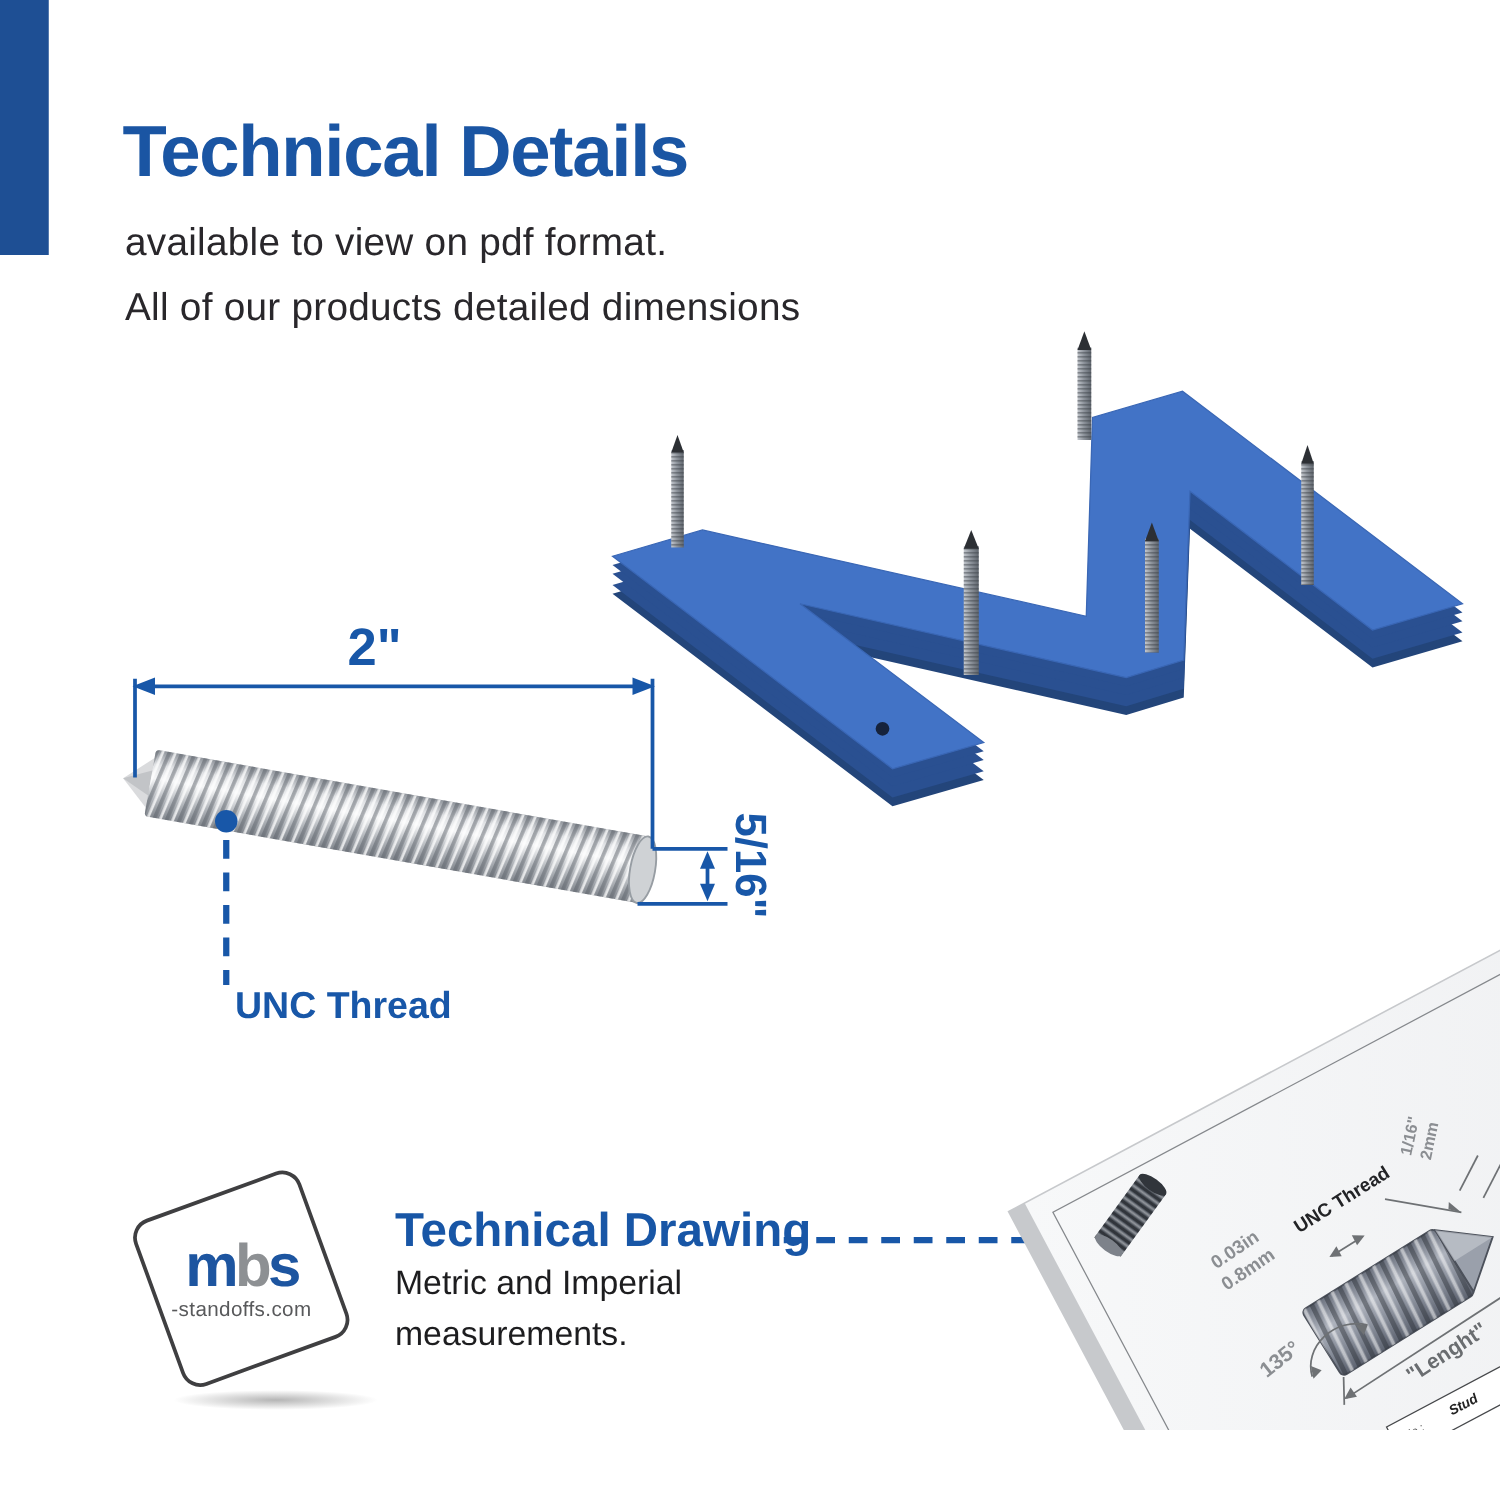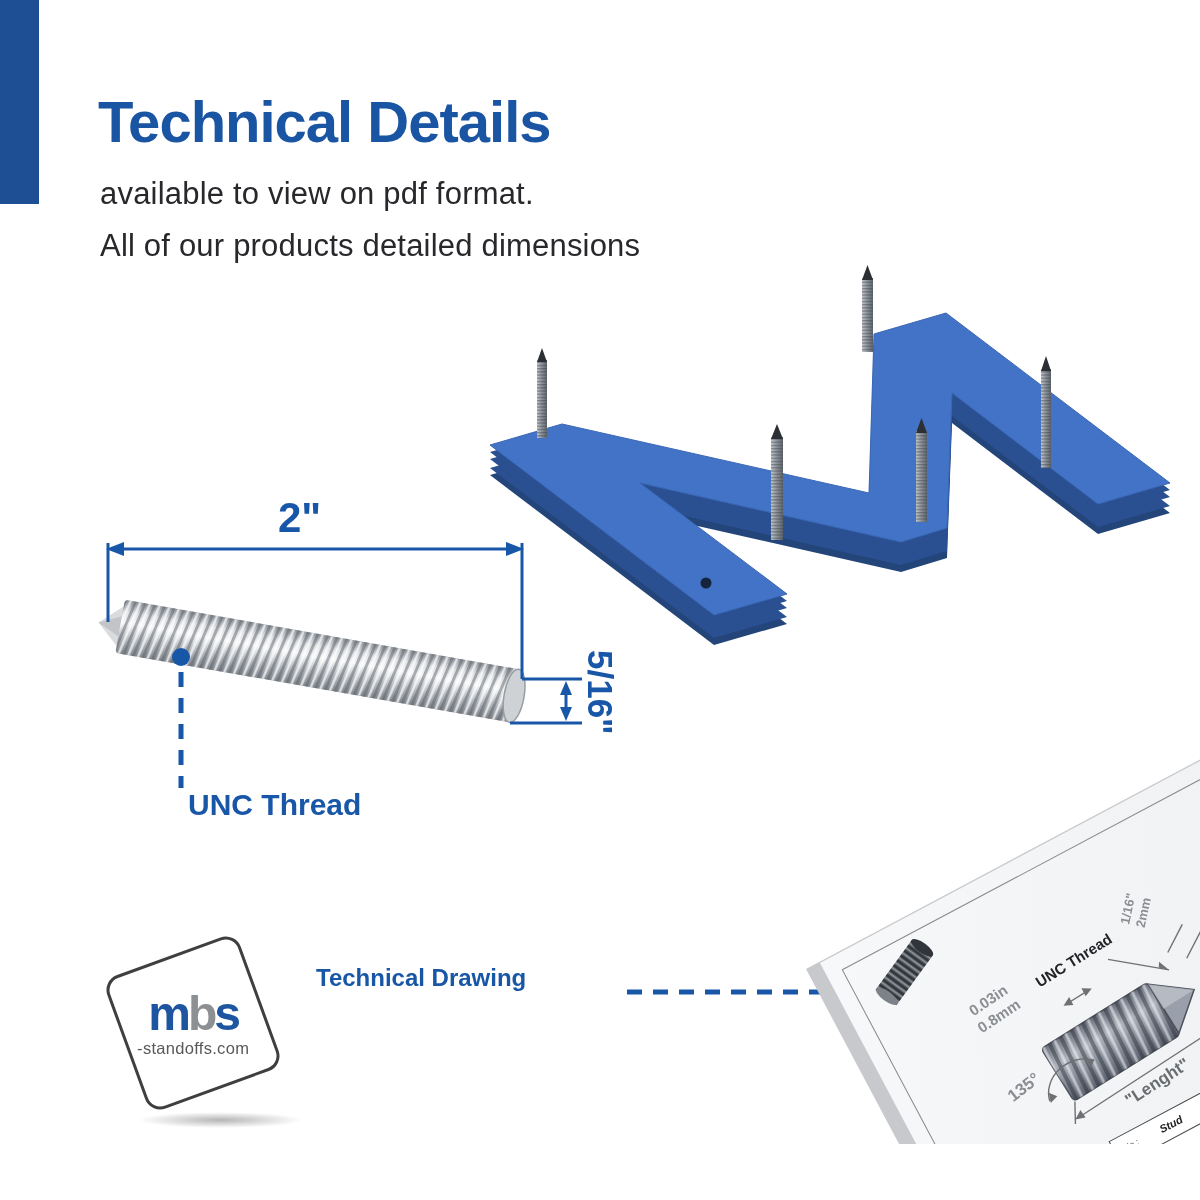--- a/index.html
+++ b/index.html
@@ -9,21 +9,21 @@
   
   .corner-bar{left:0;top:0;width:39px;height:204px;background:#1e4f94;}
   .title{left:98px;top:88px;font-size:58px;font-weight:bold;color:#1a55a3;letter-spacing:-1px;}
   .subtitle{left:100px;top:168px;font-size:31px;color:#29272b;line-height:52px;letter-spacing:.2px;}
   
   .dim-blue{color:#1857a8;font-weight:bold;}
   .dim-len{left:278px;top:494px;font-size:42px;}
   .dim-dia{left:620px;top:650px;font-size:35px;transform:rotate(90deg);transform-origin:0 0;white-space:nowrap;}
   .unc-label{left:188px;top:788px;font-size:30px;}
   
-  .callout-title{left:316px;top:964px;font-size:24px;font-weight:bold;color:#1856a6;}
+  .callout-title{left:316px;top:964px;font-size:38px;font-weight:bold;color:#1856a6;}
   .callout-text{left:316px;top:1006px;font-size:27px;color:#1d1d1f;line-height:41px;}
   
   .logo-card{left:122px;top:952px;width:136px;height:136px;background:#fff;border:3px solid #3f3f41;
              border-radius:16px;transform:rotate(-20deg);display:flex;align-items:center;justify-content:center;z-index:4;}
   .logo-inner{transform:rotate(20deg);text-align:center;line-height:1;}
   .logo-word{font-size:48px;font-weight:bold;letter-spacing:-3px;color:#1d55a0;}
   .logo-word .b{color:#8d9093;}
   .logo-domain{font-size:16.5px;color:#58595b;margin-top:2px;letter-spacing:.3px;}
   .logo-shadow{left:138px;top:1112px;width:165px;height:16px;border-radius:50%;
                background:radial-gradient(ellipse at center, rgba(60,60,60,.38), rgba(60,60,60,0) 70%);z-index:3;}
@@ -155,20 +155,24 @@
       <line x1="627" y1="992" x2="845" y2="992" stroke-width="5" stroke-dasharray="15 11"></line>
       <circle cx="858" cy="992" r="10" stroke="none"></circle>
     </g>
   </svg>
 
   <div class="abs dim-blue dim-len">2"</div>
   <div class="abs dim-blue dim-dia">5/16"</div>
   <div class="abs dim-blue unc-label">UNC Thread</div>
 
   <div class="abs callout-title">Technical Drawing</div>
+  <div class="abs callout-text">
+    <div>Metric and Imperial</div>
+    <div>measurements.</div>
+  </div>
 
   <div class="abs logo-shadow"></div>
   <div class="abs logo-card">
     <div class="logo-inner">
       <div class="logo-word"><span>m</span><span class="b">b</span><span>s</span></div>
       <div class="logo-domain">-standoffs.com</div>
     </div>
   </div>
 
   <div class="abs sheet-shadow"></div>

